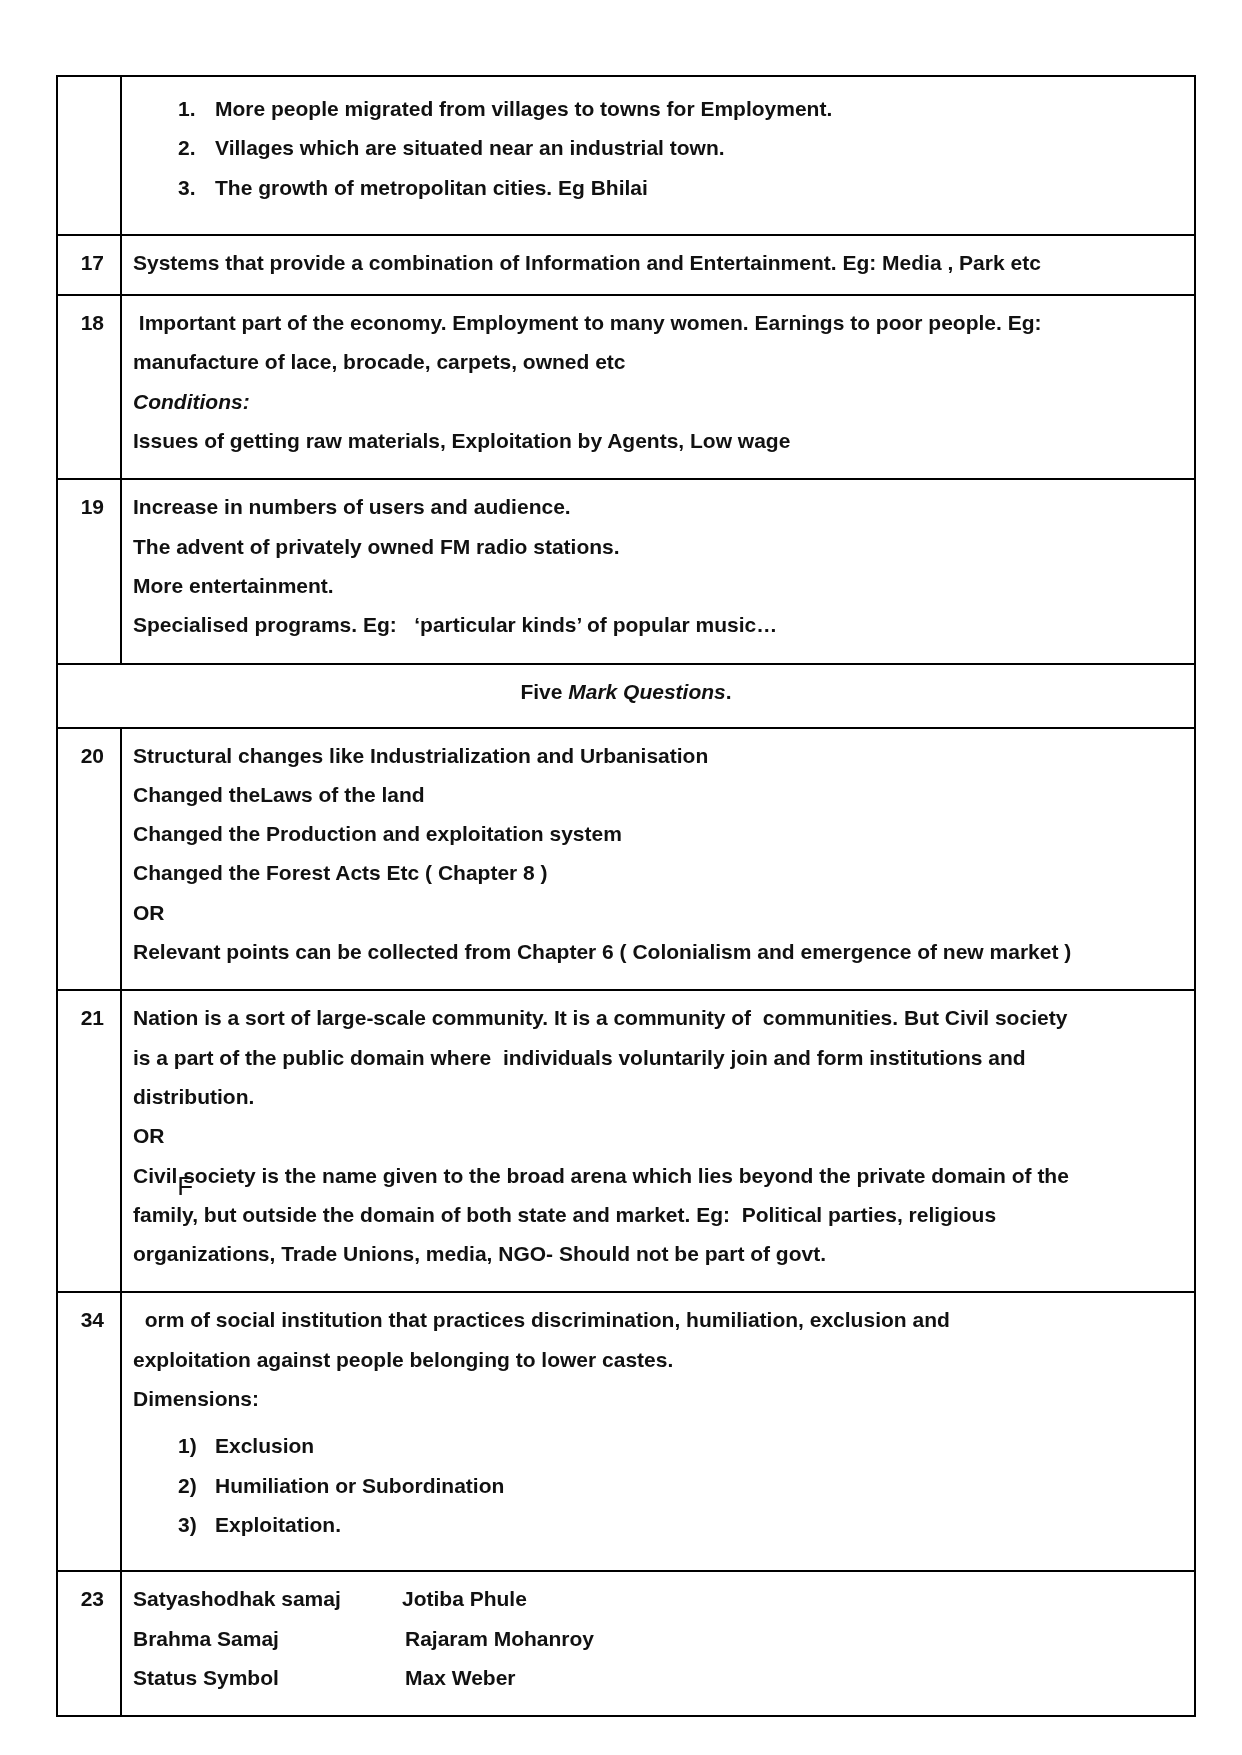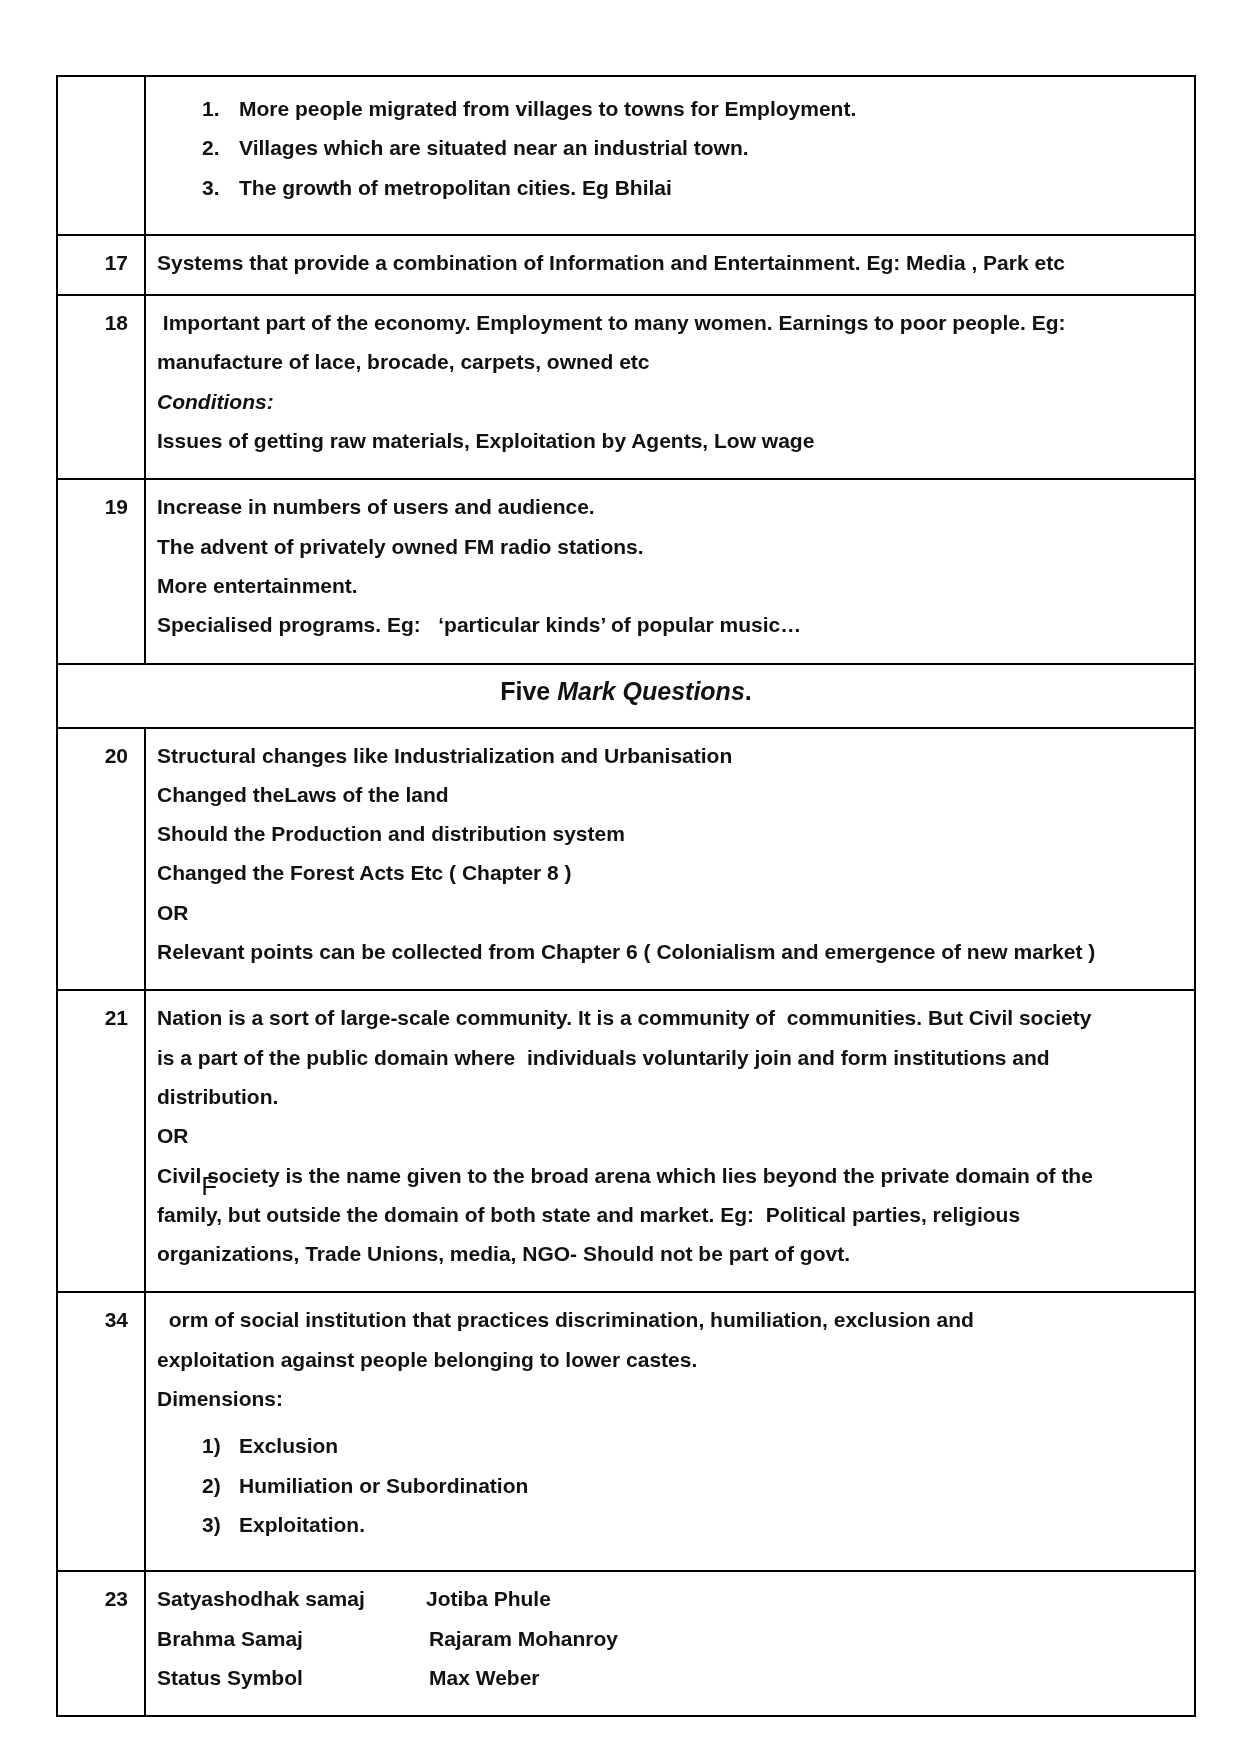--- a/index.html
+++ b/index.html
@@ -3,29 +3,29 @@
 <meta charset="utf-8">
 <style>
   html, body { margin: 0; padding: 0; background: #ffffff; }
   body { width: 1242px; height: 1755px; position: relative; overflow: hidden;
          font-family: "Liberation Sans", sans-serif; color: #111111; }
   table.answers {
     position: absolute; left: 56px; top: 75px; width: 1140px;
     border-collapse: collapse; table-layout: fixed;
   }
   table.answers td { border: 2px solid #000; vertical-align: top; padding: 0; }
-  td.num { width: 88px; text-align: right; padding-right: 16px !important; font-weight: bold;
+  td.num { width: 64px; text-align: right; padding-right: 16px !important; font-weight: bold;
            font-size: 21px; line-height: 39px; padding-top: 7px !important; box-sizing: border-box; }
   td.content { padding: 7px 10px 18px 11px !important; font-weight: bold; font-size: 21px; line-height: 39.3px; }
   .line { white-space: pre-wrap; display: block; }
   .italic { font-style: italic; }
   ol.num-list { margin: 8px; padding: 0; list-style: none; }
   ol.num-list li { display: block; padding-left: 37px; white-space: pre-wrap; }
   ol.num-list li .marker { display: inline-block; width: 37px; }
-  .section-row td { text-align: center; font-weight: bold; font-size: 25px; line-height: 39px;
+  .section-row td { text-align: center; font-weight: bold; font-size: 21px; line-height: 39px;
                     padding: 7px 0 16px 0 !important; }
   .pair { display: block; white-space: pre; }
   .pair .left { display: inline-block; }
   .pair .right { display: inline-block; }
   .stray { position: relative; display: inline-block; width: 0; }
   .stray span { position: absolute; left: -6px; top: -16px; font-size: 26px; font-weight: normal; }
   tr.r16 td.content { padding-top: 4px !important; padding-bottom: 19px !important; }
   tr.r17 td.content, tr.r17 td.num { padding-top: 7px !important; padding-bottom: 12px !important; }
 </style>
 </head>
@@ -76,21 +76,21 @@
     <td colspan="2">
       <span style="white-space:pre">Five </span><span class="italic">Mark Questions</span><span>.</span>
     </td>
   </tr>
 
   <tr>
     <td class="num">20</td>
     <td class="content">
       <span class="line">Structural changes like Industrialization and Urbanisation</span>
       <span class="line">Changed theLaws of the land</span>
-      <span class="line">Should the Production and distribution system</span>
+      <span class="line">Changed the Production and exploitation system</span>
       <span class="line">Changed the Forest Acts Etc ( Chapter 8 )</span>
       <span class="line">OR</span>
       <span class="line">Relevant points can be collected from Chapter 6 ( Colonialism and emergence of new market )</span>
     </td>
   </tr>
 
   <tr>
     <td class="num">21</td>
     <td class="content">
       <span class="line">Nation is a sort of large-scale community. It is a community of  communities. But Civil society</span>

